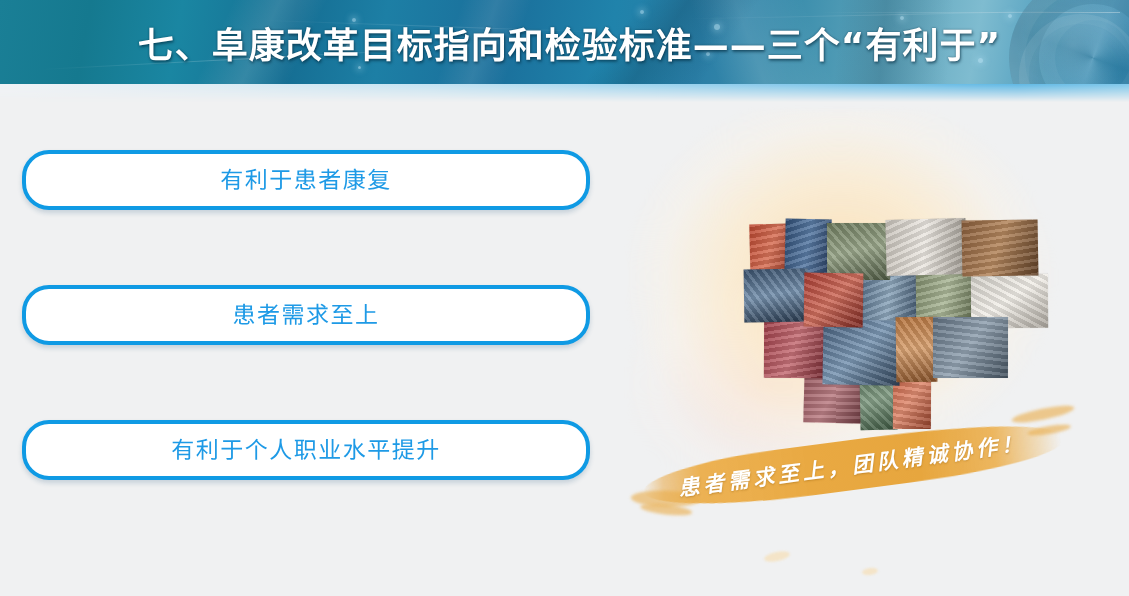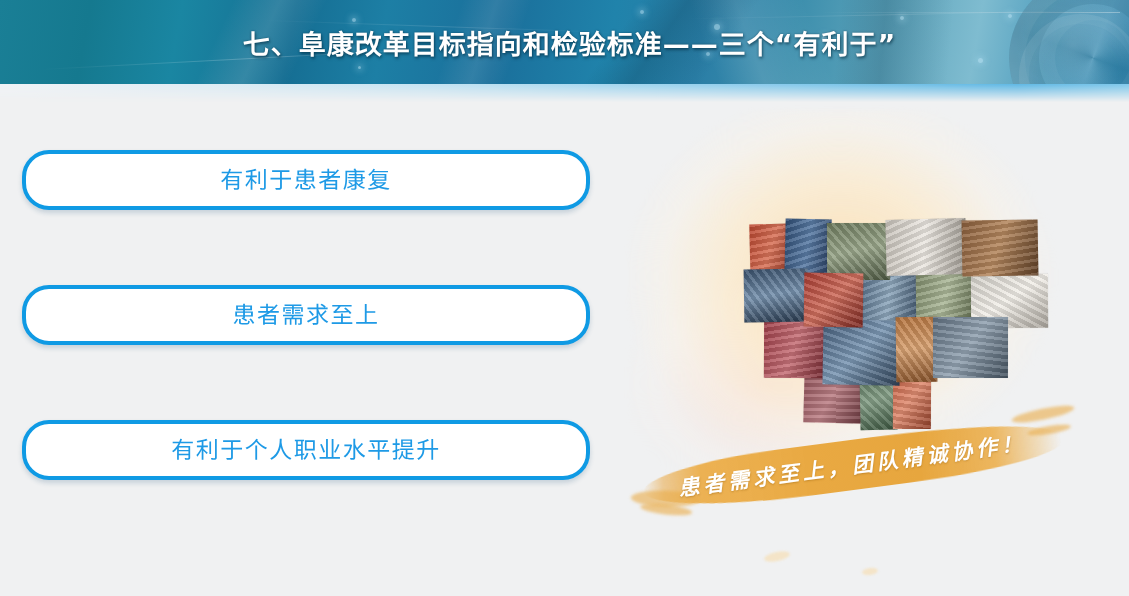--- a/index.html
+++ b/index.html
@@ -101,21 +101,21 @@
     position: absolute;
     left: 0; top: 0;
     width: 1129px;
     height: 84px;
     display: flex;
     align-items: center;
     justify-content: center;
     padding-left: 10px;
     box-sizing: border-box;
     color: #ffffff;
-    font-size: 27px;
+    font-size: 36px;
     font-weight: bold;
     letter-spacing: 1px;
     white-space: nowrap;
     text-shadow: 1px 2px 3px rgba(0,40,60,0.55), 0 0 2px rgba(0,40,60,0.5);
   }
 
   .hdr-underglow {
     position: absolute;
     left: 0; top: 84px;
     width: 1129px;

